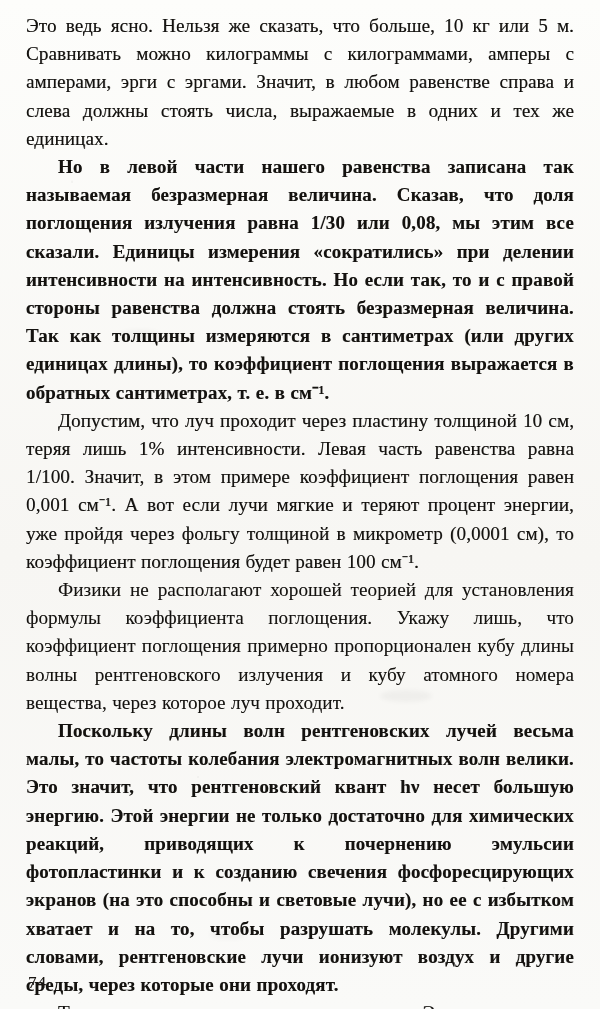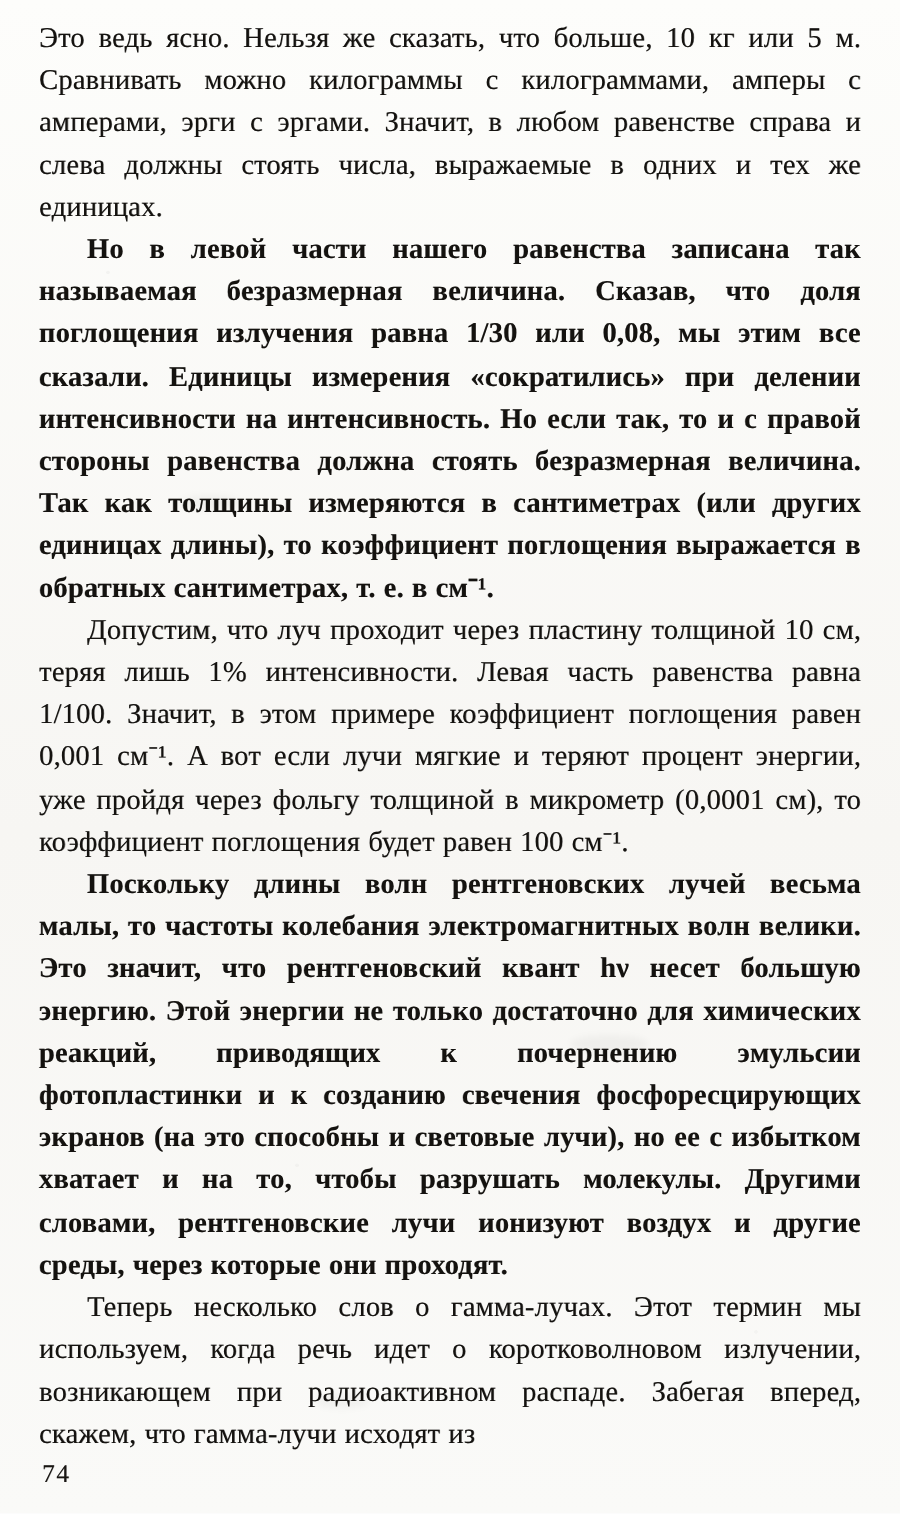--- a/index.html
+++ b/index.html
@@ -72,18 +72,19 @@
 <div class="page">
 
   <div class="smudge" style="left:120px; top:330px; width:40px; height:10px;"></div>
   <div class="smudge" style="left:380px; top:690px; width:52px; height:12px;"></div>
   <div class="smudge" style="left:210px; top:930px; width:36px; height:9px;"></div>
 
   <div class="text-body">
     <p class="noindent ink-a">Это ведь ясно. Нельзя же сказать, что больше, 10 кг или 5 м. Сравнивать можно килограммы с килограммами, амперы с амперами, эрги с эргами. Значит, в любом равенстве справа и слева должны стоять числа, выражаемые в одних и тех же единицах.</p>
     <p class="ink-b">Но в левой части нашего равенства записана так называемая безразмерная величина. Сказав, что доля поглощения излучения равна 1/30 или 0,08, мы этим все сказали. Единицы измерения «сократились» при делении интенсивности на интенсивность. Но если так, то и с правой стороны равенства должна стоять безразмерная величина. Так как толщины измеряются в сантиметрах (или других единицах длины), то коэффициент поглощения выражается в обратных сантиметрах, т. е. в см⁻¹.</p>
     <p class="ink-a">Допустим, что луч проходит через пластину толщиной 10 см, теряя лишь 1% интенсивности. Левая часть равенства равна 1/100. Значит, в этом примере коэффициент поглощения равен 0,001 см⁻¹. А вот если лучи мягкие и теряют процент энергии, уже пройдя через фольгу толщиной в микрометр (0,0001 см), то коэффициент поглощения будет равен 100 см⁻¹.</p>
+    <p class="ink-c">Физики не располагают хорошей теорией для установления формулы коэффициента поглощения. Укажу лишь, что коэффициент поглощения примерно пропорционален кубу длины волны рентгеновского излучения и кубу атомного номера вещества, через которое луч проходит.</p>
     <p class="ink-b">Поскольку длины волн рентгеновских лучей весьма малы, то частоты колебания электромагнитных волн велики. Это значит, что рентгеновский квант hν несет большую энергию. Этой энергии не только достаточно для химических реакций, приводящих к почернению эмульсии фотопластинки и к созданию свечения фосфоресцирующих экранов (на это способны и световые лучи), но ее с избытком хватает и на то, чтобы разрушать молекулы. Другими словами, рентгеновские лучи ионизуют воздух и другие среды, через которые они проходят.</p>
     <p class="ink-a">Теперь несколько слов о гамма-лучах. Этот термин мы используем, когда речь идет о коротковолновом излучении, возникающем при радиоактивном распаде. Забегая вперед, скажем, что гамма-лучи исходят из</p>
   </div>
 
   <div class="page-number">74</div>
 </div>
 
 </body></html>

